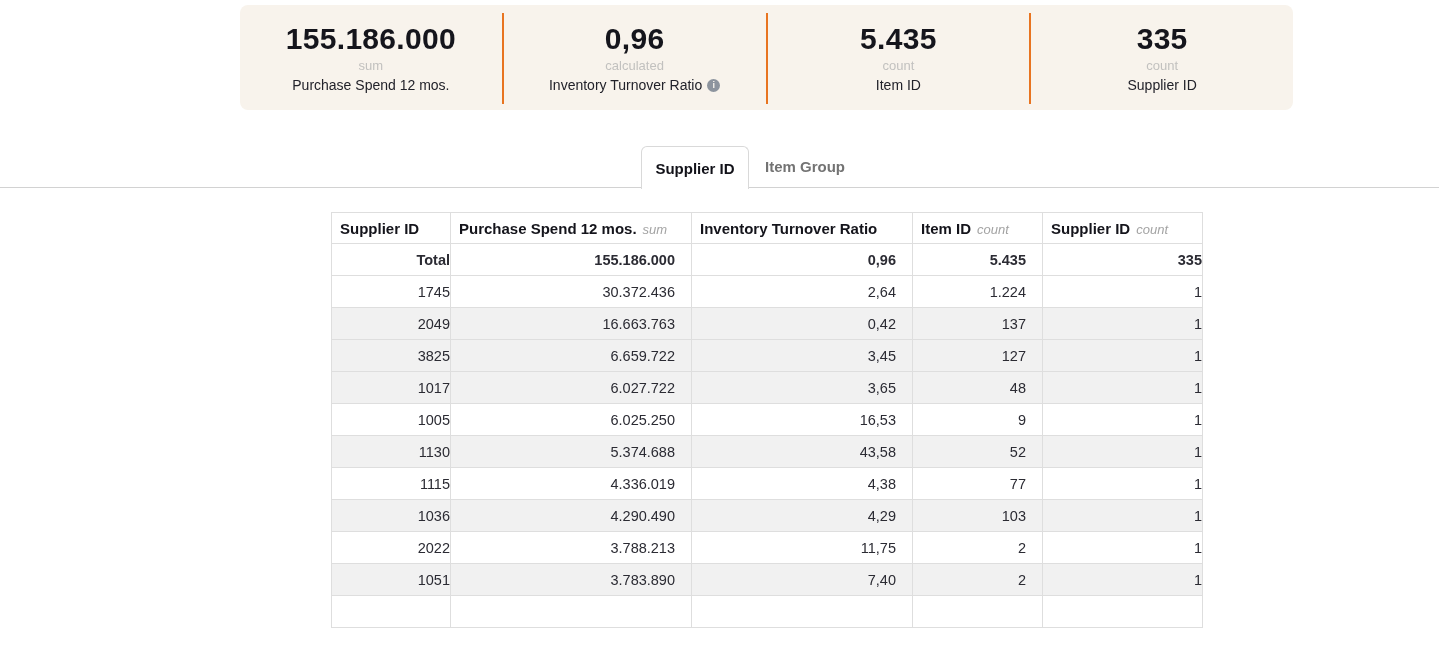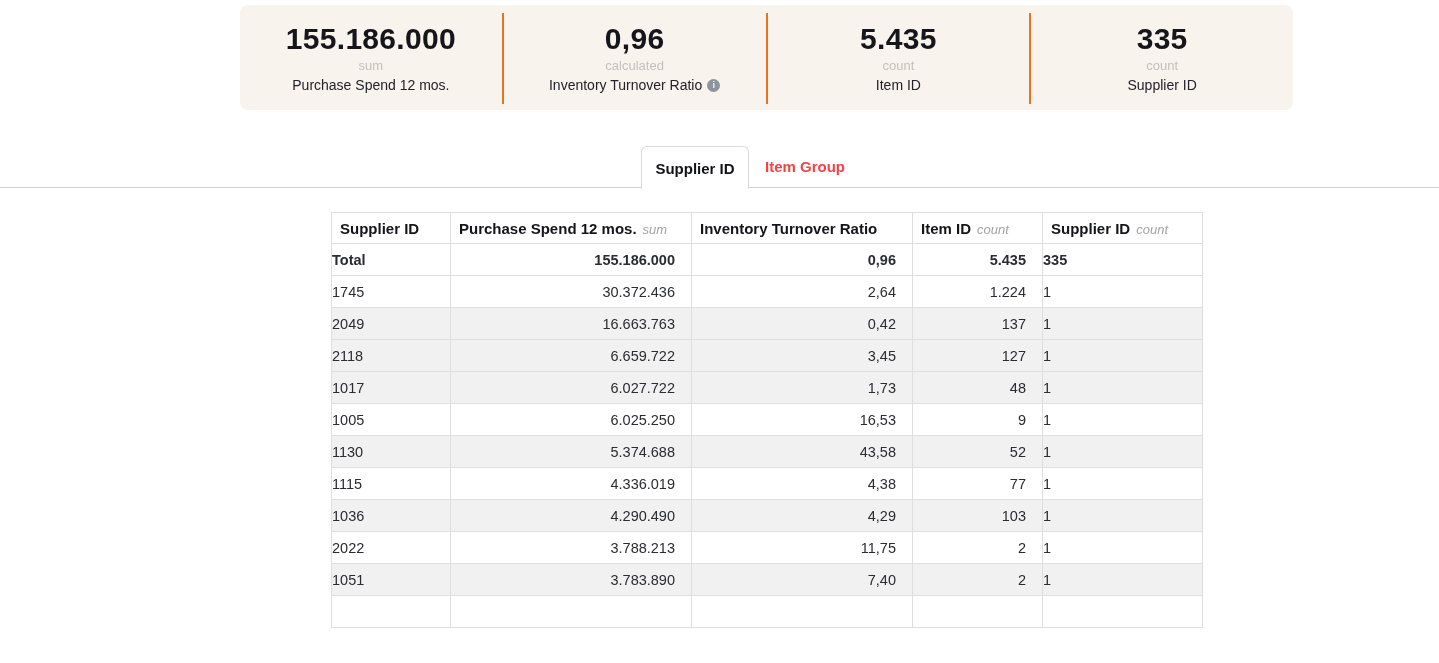--- a/index.html
+++ b/index.html
@@ -44,42 +44,42 @@
     position:absolute; top:146px; height:43px; z-index:2;
     display:flex; align-items:center; justify-content:center;
     font-size:15px; font-weight:700; cursor:pointer;
   }
   .tab-active {
     left:641px; width:108px;
     background:#ffffff; color:#121219;
     border:1px solid #d9d9d9; border-bottom:none;
     border-radius:6px 6px 0 0;
   }
-  .tab-inactive { left:749px; width:112px; height:41px; color:#ef4444; }
+  .tab-inactive { left:749px; width:112px; height:41px; color:#737373; }
 
   
   .data-table {
     position:absolute; left:331px; top:212px; width:871px;
     border-collapse:collapse; table-layout:fixed; background:#fff;
   }
   .data-table th, .data-table td { border:1px solid #dedede; overflow:hidden; white-space:nowrap; }
   .data-table thead th {
     height:31px; background:#ffffff;
     font-size:15px; font-weight:700; color:#14141b;
     text-align:left; padding-left:8px;
   }
   .agg { font-style:italic; font-weight:400; font-size:13px; color:#a3a3a3; margin-left:6px; }
   .agg:empty { display:none; }
   .row-total td {
     height:31px; background:#e9e9e9;
     font-size:14.5px; font-weight:700; color:#14141b;
   }
   .data-table tbody td { height:32px; font-size:14.5px; color:#2b2b33; background:#ffffff; }
   tr.stripe td { background:#f1f1f1;margin-top:16px; }
-  td.al-c { text-align:left; }
+  td.al-c { text-align:right; }
   td.al-r { text-align:right; padding-right:16px; }
 </style>
 </head>
 <body>
 
 <div class="kpi-band">
 
   <div class="kpi-card">
     <div class="kpi-value">155.186.000</div>
     <div class="kpi-agg">sum</div>
@@ -152,30 +152,30 @@
       <td class="al-c">1</td>
     </tr>
     <tr class="stripe">
       <td class="al-c">2049</td>
       <td class="al-r">16.663.763</td>
       <td class="al-r">0,42</td>
       <td class="al-r">137</td>
       <td class="al-c">1</td>
     </tr>
     <tr class="stripe">
-      <td class="al-c">2118</td>
+      <td class="al-c">3825</td>
       <td class="al-r">6.659.722</td>
       <td class="al-r">3,45</td>
       <td class="al-r">127</td>
       <td class="al-c">1</td>
     </tr>
     <tr class="stripe">
       <td class="al-c">1017</td>
       <td class="al-r">6.027.722</td>
-      <td class="al-r">1,73</td>
+      <td class="al-r">3,65</td>
       <td class="al-r">48</td>
       <td class="al-c">1</td>
     </tr>
     <tr>
       <td class="al-c">1005</td>
       <td class="al-r">6.025.250</td>
       <td class="al-r">16,53</td>
       <td class="al-r">9</td>
       <td class="al-c">1</td>
     </tr>

